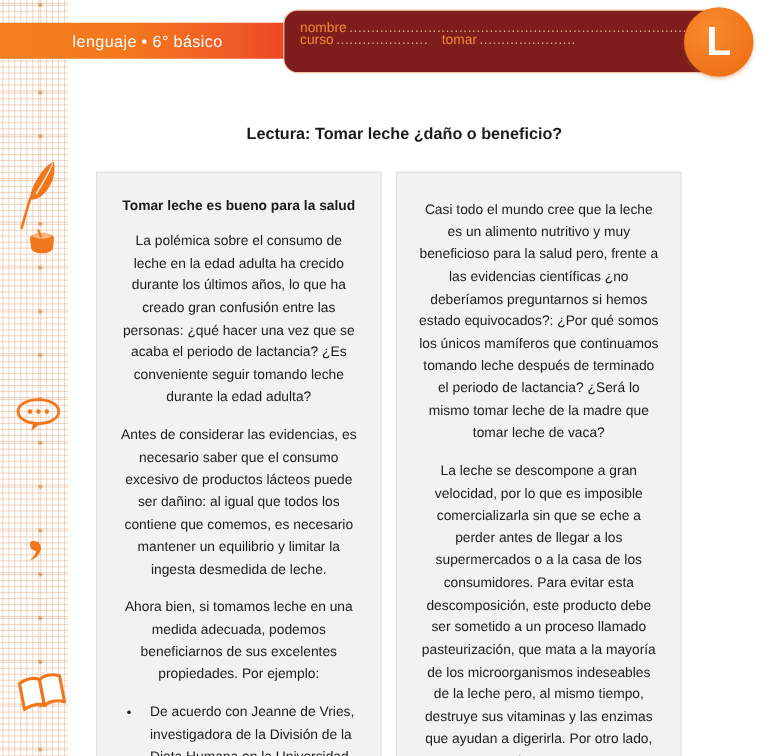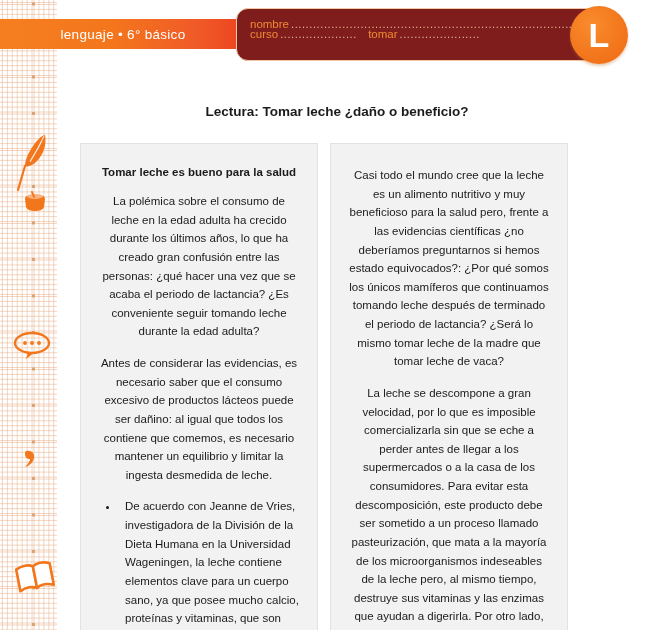--- a/index.html
+++ b/index.html
@@ -266,20 +266,21 @@
 <div id="badge">
   <span id="badge-letter">L</span>
 </div>
 
 <div id="reading-title">Lectura: Tomar leche ¿daño o beneficio?</div>
 
 <div class="panel" id="panel-left">
   <div class="panel-heading">Tomar leche es bueno para la salud</div>
   <p>La polémica sobre el consumo de leche en la edad adulta ha crecido durante los últimos años, lo que ha creado gran confusión entre las personas: ¿qué hacer una vez que se acaba el periodo de lactancia? ¿Es conveniente seguir tomando leche durante la edad adulta?</p>
   <p>Antes de considerar las evidencias, es necesario saber que el consumo excesivo de productos lácteos puede ser dañino: al igual que todos los contiene que comemos, es necesario mantener un equilibrio y limitar la ingesta desmedida de leche.</p>
+  <p>Ahora bien, si tomamos leche en una medida adecuada, podemos beneficiarnos de sus excelentes propiedades. Por ejemplo:</p>
   <ul>
     <li>De acuerdo con Jeanne de Vries, investigadora de la División de la Dieta Humana en la Universidad Wageningen, la leche contiene elementos clave para un cuerpo sano, ya que posee mucho calcio, proteínas y vitaminas, que son nutrientes fundamentales para el cuerpo humano.</li>
   </ul>
 </div>
 
 <div class="panel" id="panel-right">
   <p>Casi todo el mundo cree que la leche es un alimento nutritivo y muy beneficioso para la salud pero, frente a las evidencias científicas ¿no deberíamos preguntarnos si hemos estado equivocados?: ¿Por qué somos los únicos mamíferos que continuamos tomando leche después de terminado el periodo de lactancia? ¿Será lo mismo tomar leche de la madre que tomar leche de vaca?</p>
   <p>La leche se descompone a gran velocidad, por lo que es imposible comercializarla sin que se eche a perder antes de llegar a los supermercados o a la casa de los consumidores. Para evitar esta descomposición, este producto debe ser sometido a un proceso llamado pasteurización, que mata a la mayoría de los microorganismos indeseables de la leche pero, al mismo tiempo, destruye sus vitaminas y las enzimas que ayudan a digerirla. Por otro lado, la pasteurización no impide que, una vez abierta la caja o botella de leche, los microorganismos dañinos se multipliquen a grandes velocidades, incluso dentro del refrigerador.</p>
 </div>
 

